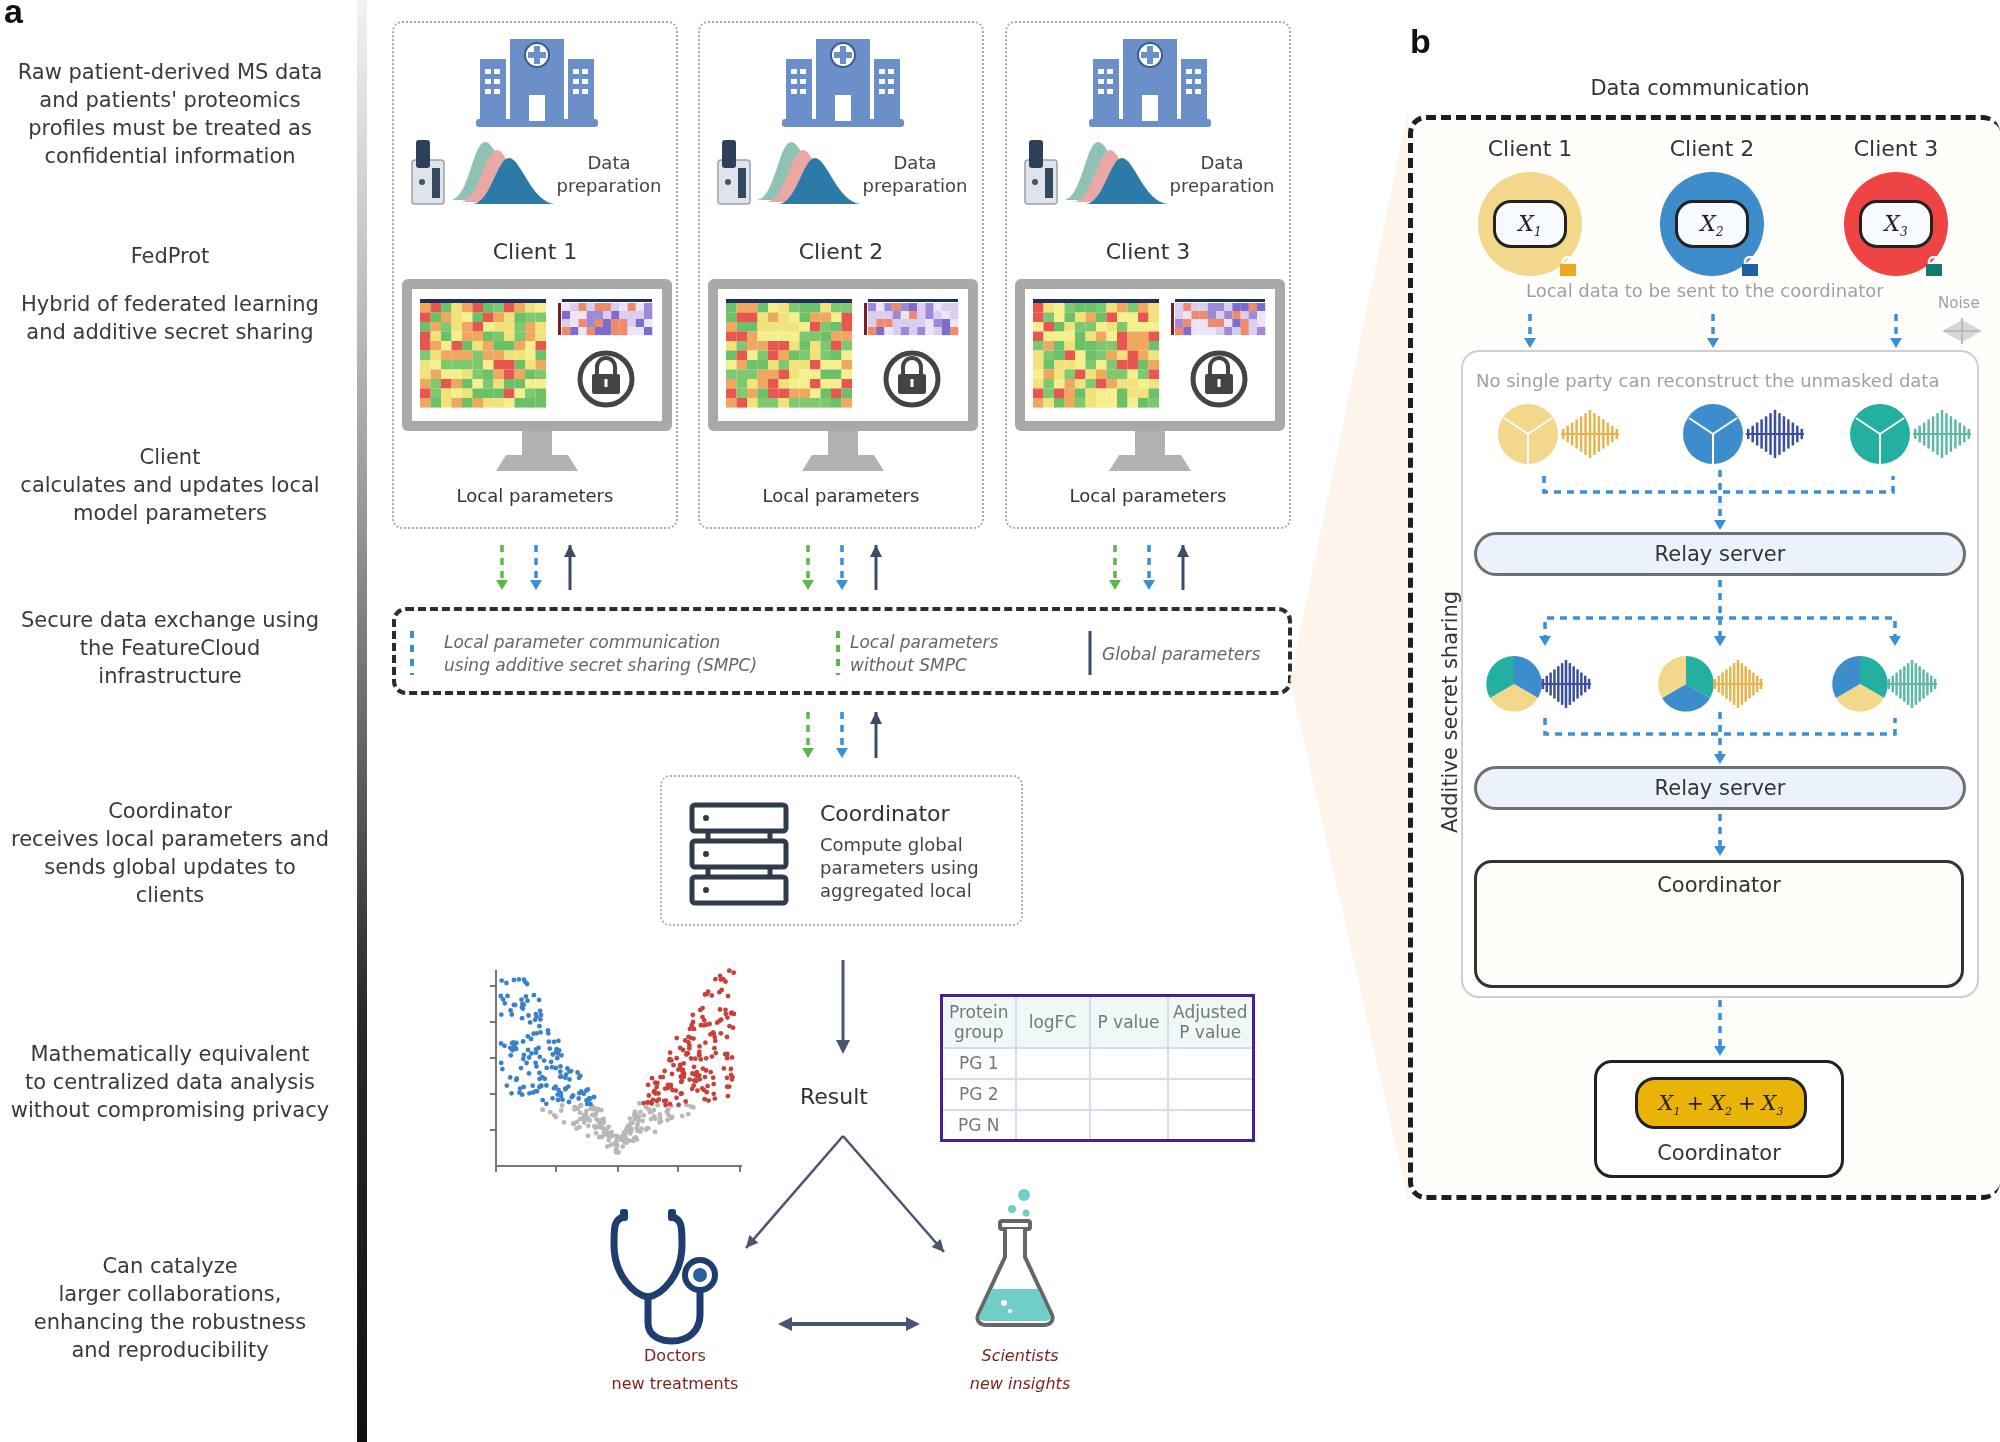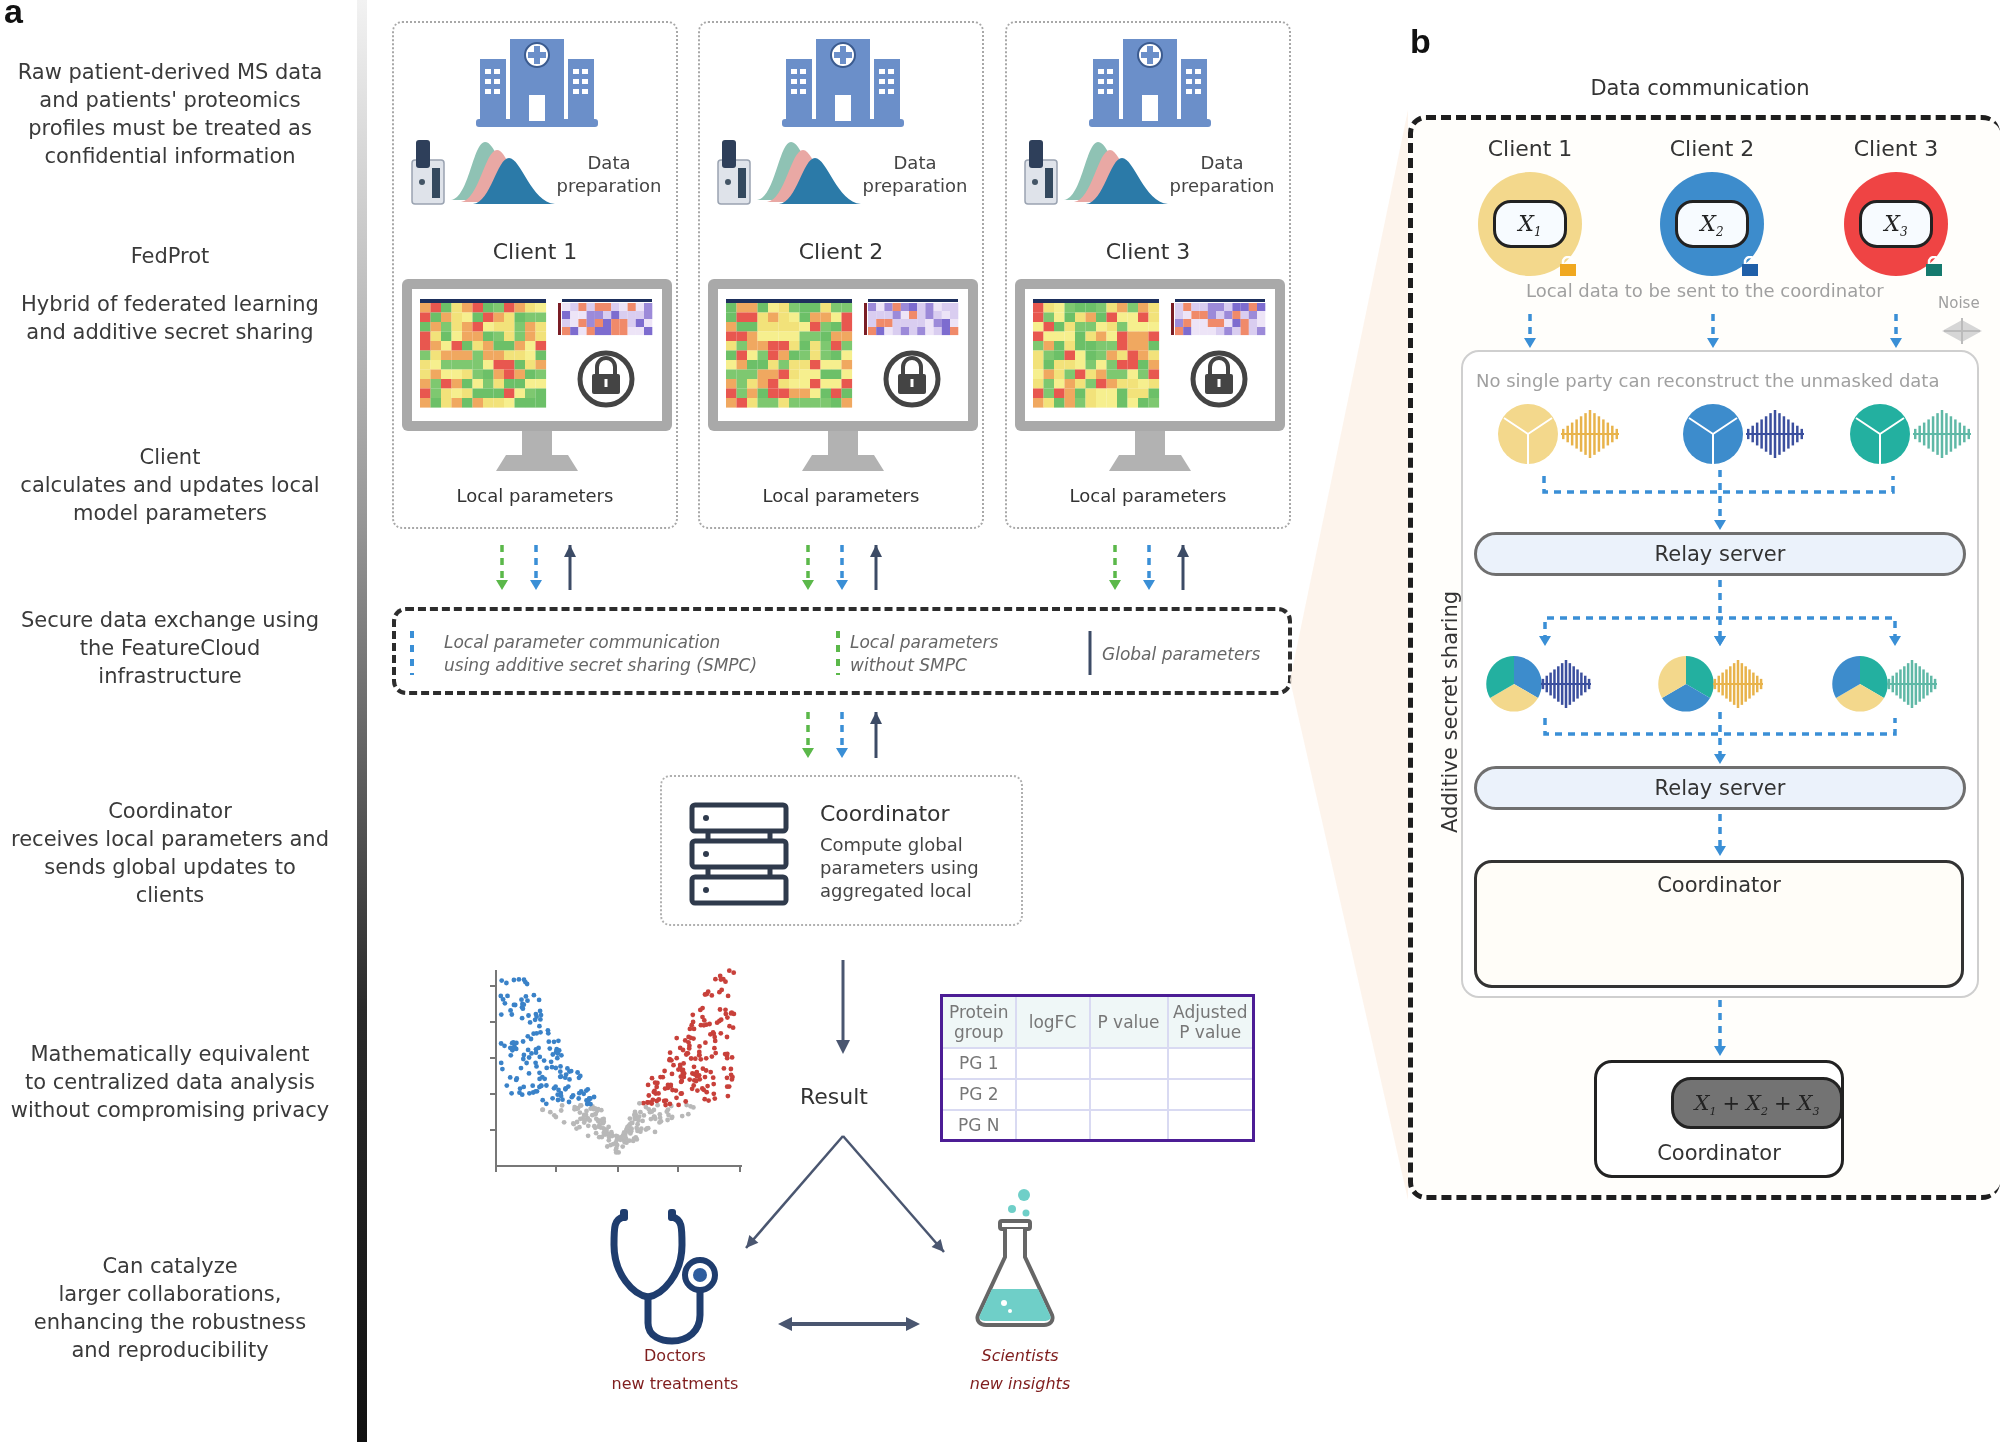--- a/index.html
+++ b/index.html
@@ -36,21 +36,21 @@
   .pb-circle { position: absolute; width: 104px; height: 104px; border-radius: 50%; }
   .pb-xbox { position: absolute; left: 15px; top: 28px; width: 74px; height: 48px; border: 3px solid #222; border-radius: 18px; background: #f7fbff; font-family: "DejaVu Serif", serif; font-style: italic; font-size: 22px; text-align: center; line-height: 42px; color: #222; }
   .pb-xbox sub { font-size: 12px; }
   .pb-lock { position: absolute; left: 80px; top: 84px; width: 20px; height: 20px; }
   .muted { color: #a0a0a0; }
   .inner-box { position: absolute; left: 1461px; top: 350px; width: 518px; height: 648px; border: 2px solid #cfcfcf; border-radius: 18px; background: #fff; }
   .relay { position: absolute; left: 1474px; width: 492px; height: 44px; border: 3px solid #6f6f6f; border-radius: 22px; background: #ebf2fb; text-align: center; line-height: 38px; font-size: 21px; color: #333; }
   .coord-inner { position: absolute; left: 1474px; top: 860px; width: 490px; height: 128px; border: 3px solid #333; border-radius: 18px; background: #fffdf8; }
   .coord-inner .t { position: absolute; left: 0; width: 100%; top: 10px; text-align: center; font-size: 21px; color: #333; }
   .final-box { position: absolute; left: 1594px; top: 1060px; width: 250px; height: 118px; border: 3px solid #222; border-radius: 18px; background: #fff; }
-  .final-box .sum { position: absolute; left: 38px; top: 14px; width: 172px; height: 52px; border: 3px solid #222; border-radius: 20px; background: #737373; text-align: center; line-height: 46px; font-family: "DejaVu Serif", serif; font-style: italic; font-size: 21px; color: #222; margin-left: 36px; }
+  .final-box .sum { position: absolute; left: 38px; top: 14px; width: 172px; height: 52px; border: 3px solid #222; border-radius: 20px; background: #eab308; text-align: center; line-height: 46px; font-family: "DejaVu Serif", serif; font-style: italic; font-size: 21px; color: #222; }
   .final-box .sum sub { font-size: 11px; }
   .final-box .t { position: absolute; left: 0; width: 100%; top: 78px; text-align: center; font-size: 21px; color: #333; }
   .vert-label { position: absolute; left: 1405px; top: 700px; width: 300px; text-align: center; font-size: 21px; color: #333; transform: translate(-105px, 0) rotate(-90deg); transform-origin: center center; }
   svg { display: block; }
 </style>
 </head>
 <body>
 
 <div class="abs panel-letter" style="left:4px; top:-8px;">a</div>
 

